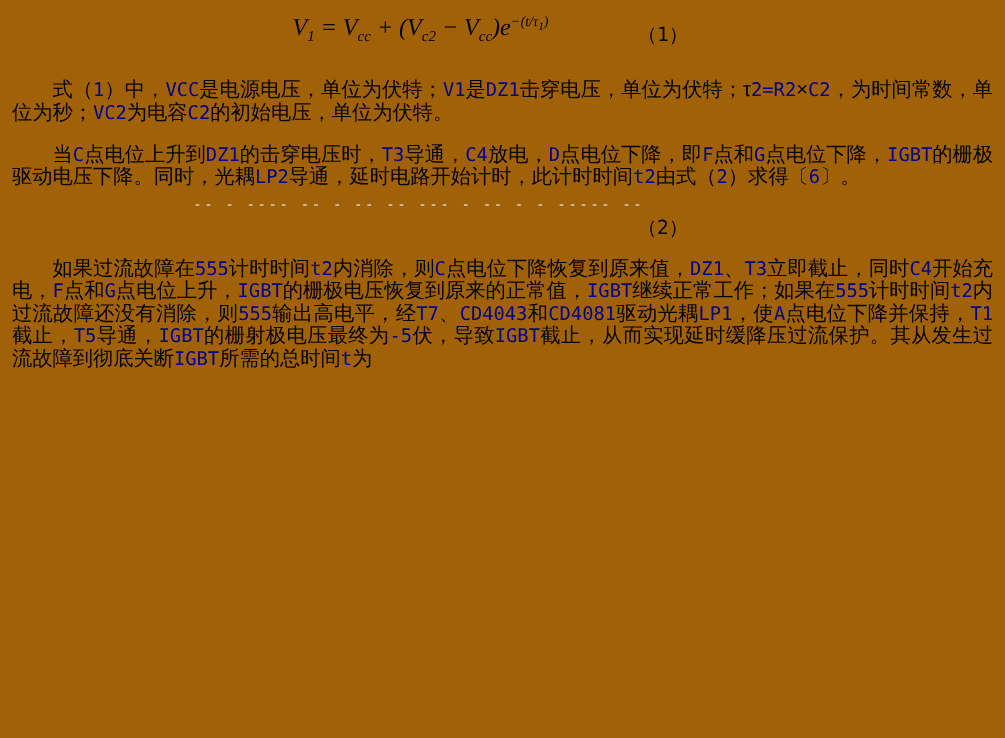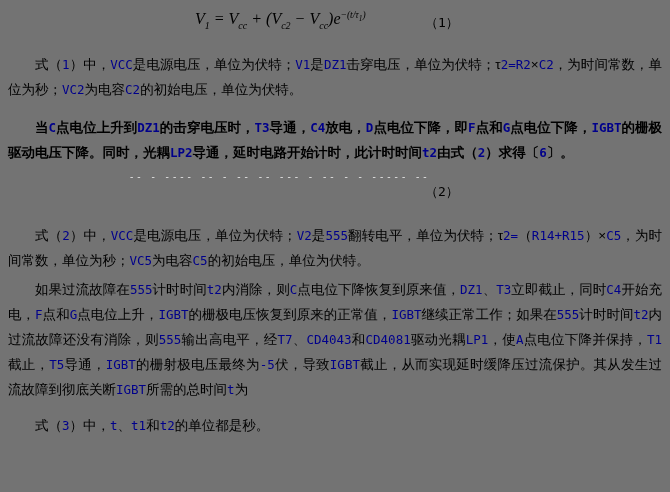--- a/index.html
+++ b/index.html
@@ -1,28 +1,28 @@
 <!DOCTYPE html>
 <html><head>
 <meta charset="utf-8">
 <style>
   html,body{margin:0;padding:0;background:#ffffff;}
   #page{
     position:relative;
     width:670px;height:492px;
-    background:#737373;
+    background:#a16207;
     overflow:hidden;
     font-family:"Liberation Sans","DejaVu Sans",sans-serif;
     color:#000000;
   }
   .para{
     margin:0;
     padding:0 8px;
     font-size:13.5px;
-    line-height:25px;
+    line-height:15px;
     text-indent:2em;
     text-align:justify;
     color:#000000;
     word-break:break-all;
   }
   .lat{
     font-family:"DejaVu Sans Mono","Liberation Mono",monospace;
     color:#00008B;
     font-size:12.5px;
   }
@@ -62,21 +62,21 @@
     left:130px;top:-6px;
     width:390px;
     color:#e2e2e2;
     font-size:10px;
     letter-spacing:4px;
     white-space:nowrap;
     overflow:hidden;
   }
   #f1-row{margin-top:8px;}
   #p1{margin-top:14px;}
-  #p2{margin-top:13px;font-weight:bold;}
+  #p2{margin-top:13px;}
   #f2-row{margin-top:12px;}
   #p3{margin-top:16px;}
   #p4{margin-top:4px;}
   #p5{margin-top:15px;}
   #p6{margin-top:11px;}
 </style>
 </head>
 <body>
 
 <div id="page">
@@ -90,20 +90,18 @@
 
   <p class="para rich" id="p1">式（<span class="lat">1</span>）中，<span class="lat">VCC</span>是电源电压，单位为伏特；<span class="lat">V1</span>是<span class="lat">DZ1</span>击穿电压，单位为伏特；τ<span class="lat">2=R2</span>×<span class="lat">C2</span>，为时间常数，单位为秒；<span class="lat">VC2</span>为电容<span class="lat">C2</span>的初始电压，单位为伏特。</p>
 
   <p class="para rich" id="p2">当<span class="lat">C</span>点电位上升到<span class="lat">DZ1</span>的击穿电压时，<span class="lat">T3</span>导通，<span class="lat">C4</span>放电，<span class="lat">D</span>点电位下降，即<span class="lat">F</span>点和<span class="lat">G</span>点电位下降，<span class="lat">IGBT</span>的栅极驱动电压下降。同时，光耦<span class="lat">LP2</span>导通，延时电路开始计时，此计时时间<span class="lat">t2</span>由式（<span class="lat">2</span>）求得〔<span class="lat">6</span>〕。</p>
 
   <div class="formula-row" id="f2-row">
     <span class="watermark-dashes">-- - ---- -- - -- -- --- - -- - - ----- --</span>
     <span class="formula-label">（2）</span>
   </div>
 
-  <p class="para rich" id="p3">式（<span class="lat">2</span>）中，<span class="lat">VCC</span>是电源电压，单位为伏特；<span class="lat">V2</span>是<span class="lat">555</span>翻转电平，单位为伏特；τ<span class="lat">2=</span>（<span class="lat">R14+R15</span>）×<span class="lat">C5</span>，为时间常数，单位为秒；<span class="lat">VC5</span>为电容<span class="lat">C5</span>的初始电压，单位为伏特。</p>
 
   <p class="para rich" id="p4">如果过流故障在<span class="lat">555</span>计时时间<span class="lat">t2</span>内消除，则<span class="lat">C</span>点电位下降恢复到原来值，<span class="lat">DZ1</span>、<span class="lat">T3</span>立即截止，同时<span class="lat">C4</span>开始充电，<span class="lat">F</span>点和<span class="lat">G</span>点电位上升，<span class="lat">IGBT</span>的栅极电压恢复到原来的正常值，<span class="lat">IGBT</span>继续正常工作；如果在<span class="lat">555</span>计时时间<span class="lat">t2</span>内过流故障还没有消除，则<span class="lat">555</span>输出高电平，经<span class="lat">T7</span>、<span class="lat">CD4043</span>和<span class="lat">CD4081</span>驱动光耦<span class="lat">LP1</span>，使<span class="lat">A</span>点电位下降并保持，<span class="lat">T1</span>截止，<span class="lat">T5</span>导通，<span class="lat">IGBT</span>的栅射极电压最终为<span class="lat">-5</span>伏，导致<span class="lat">IGBT</span>截止，从而实现延时缓降压过流保护。其从发生过流故障到彻底关断<span class="lat">IGBT</span>所需的总时间<span class="lat">t</span>为</p>
 
 
-  <p class="para rich" id="p6">式（<span class="lat">3</span>）中，<span class="lat">t</span>、<span class="lat">t1</span>和<span class="lat">t2</span>的单位都是秒。</p>
 
 </div>
 
 </body></html>

